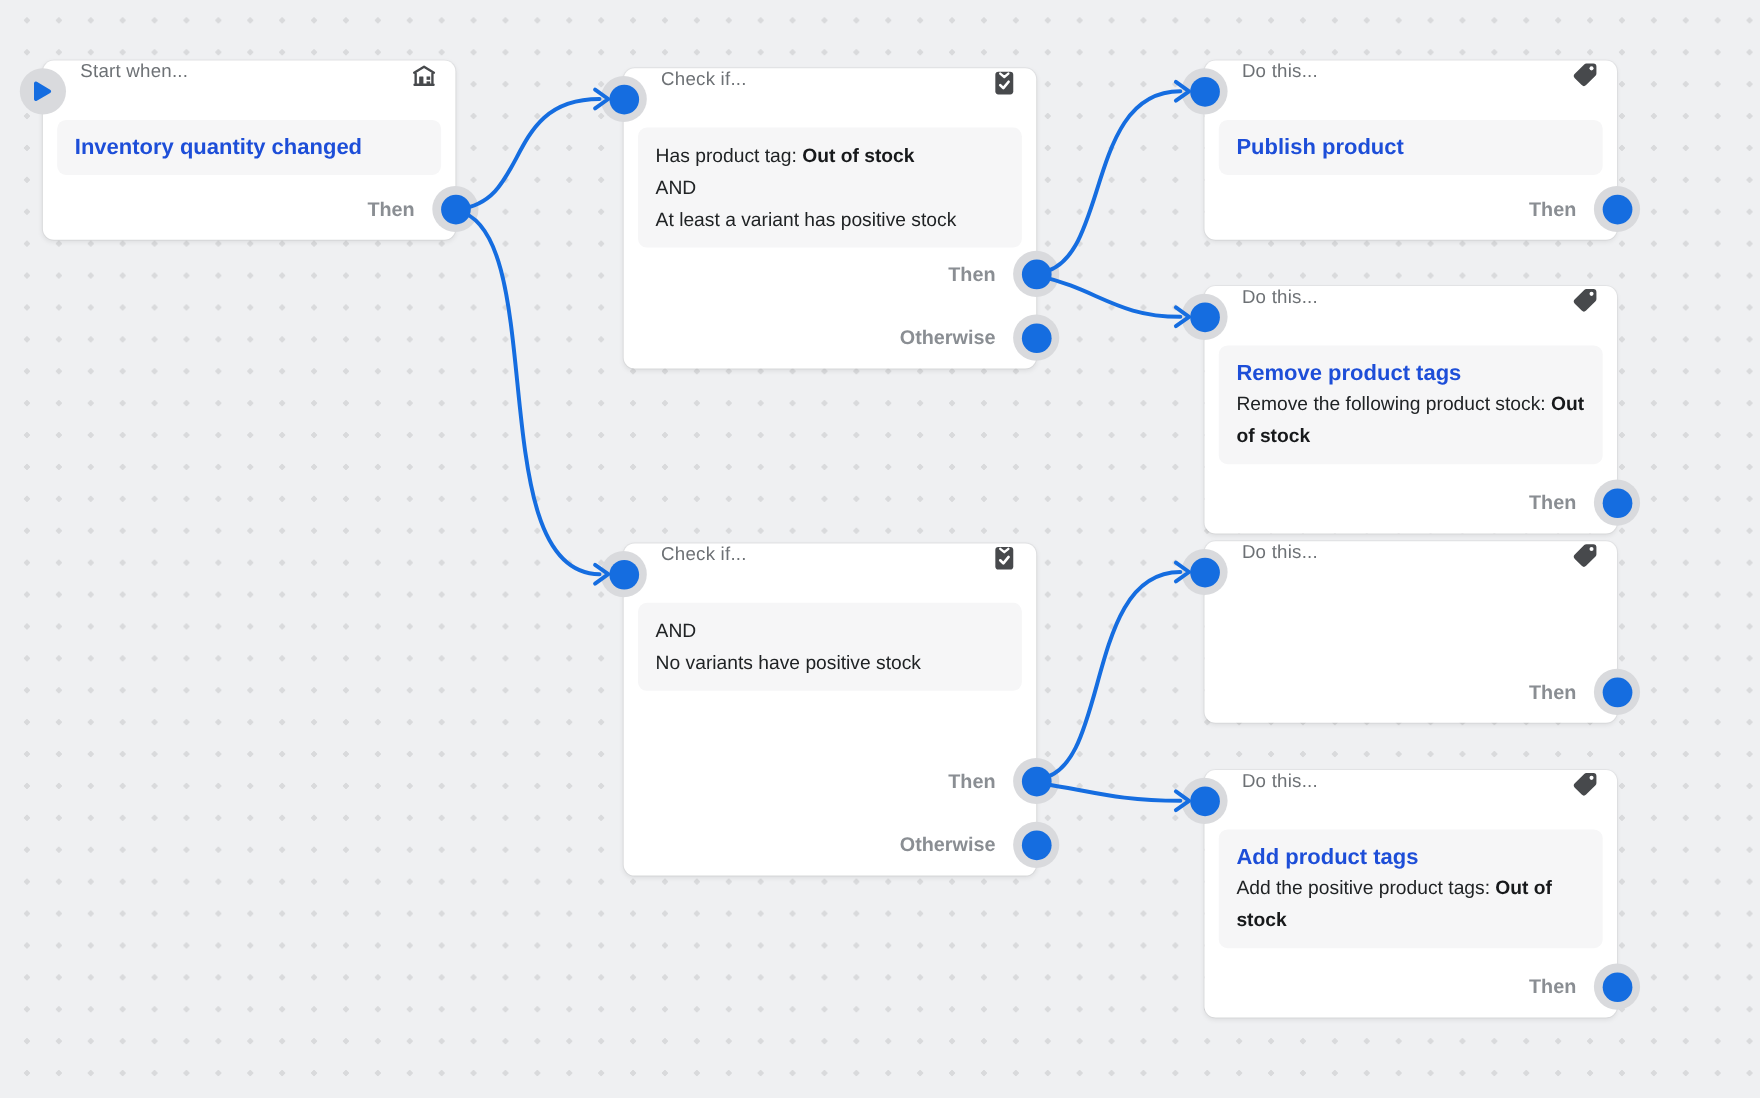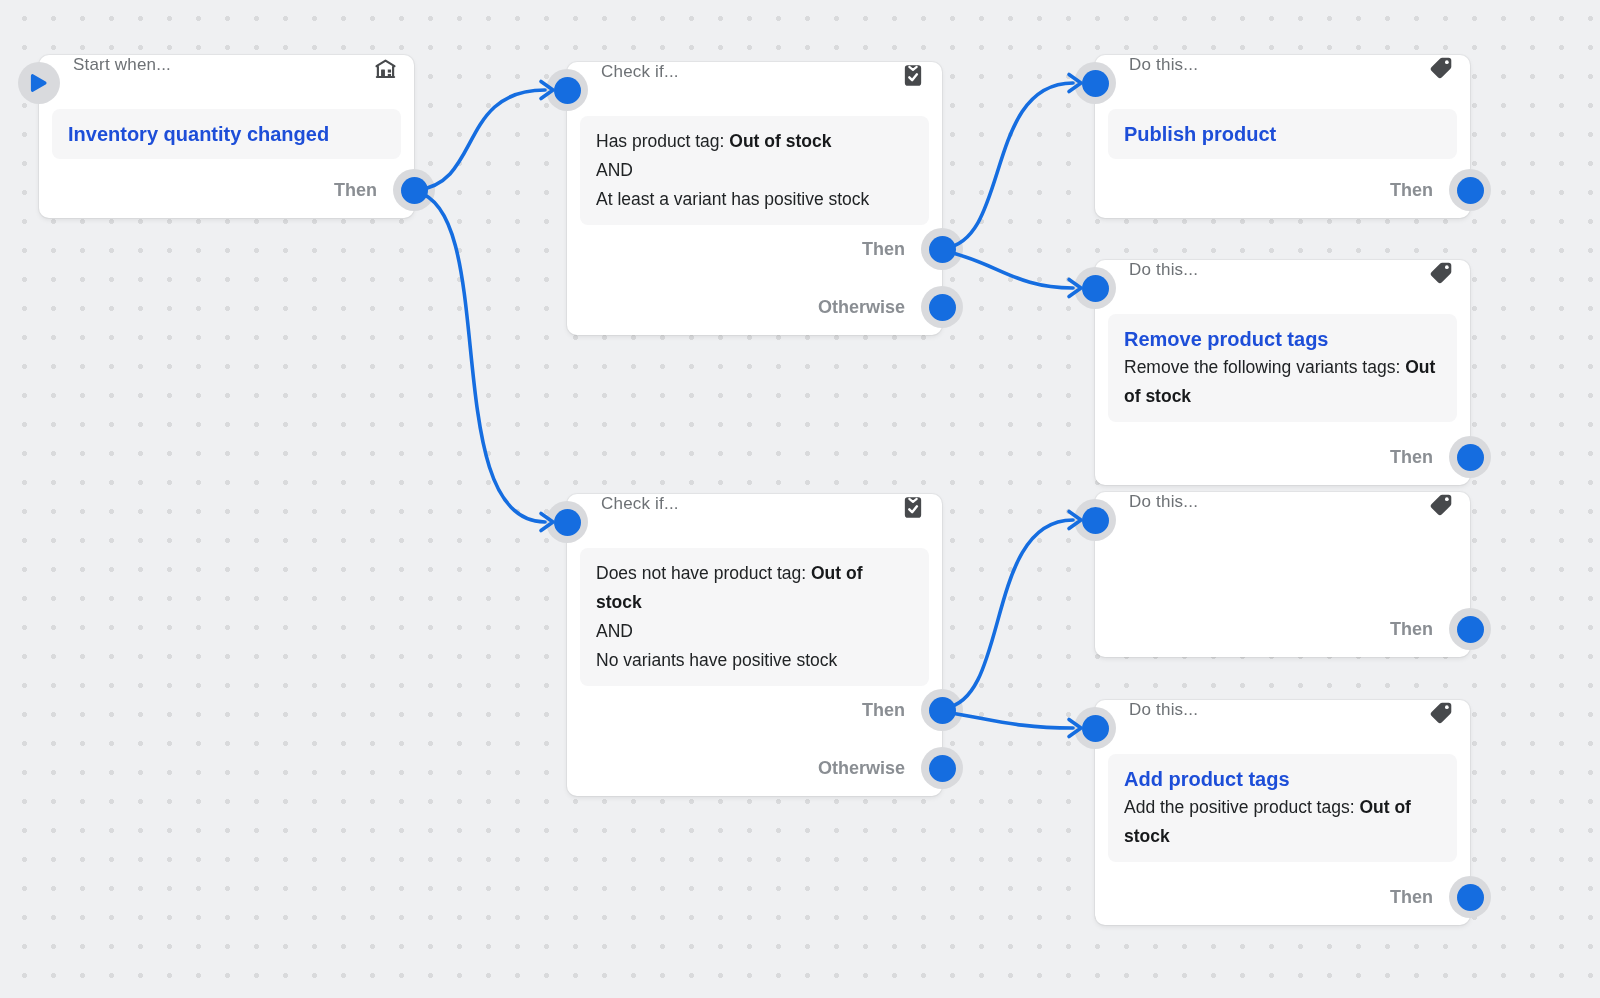--- a/index.html
+++ b/index.html
@@ -172,21 +172,21 @@
       <span class="header-label">Do this...</span>
       <span class="header-icon">
         <svg width="26" height="26" viewBox="0 0 24 24">
           <path d="M13.1 2.5 h5.8 a2.6 2.6 0 0 1 2.6 2.6 v5.8 a2.6 2.6 0 0 1 -.76 1.84 l-7.9 7.9 a2.6 2.6 0 0 1 -3.68 0 l-5.8 -5.8 a2.6 2.6 0 0 1 0 -3.68 l7.9 -7.9 a2.6 2.6 0 0 1 1.84 -.76 z" fill="#47494c"></path>
           <circle cx="17.4" cy="6.6" r="1.7" fill="#ffffff"></circle>
         </svg>
       </span>
     </div>
     <div class="body-box">
       <span class="body-title">Remove product tags</span>
-      <div class="desc-line"><span>Remove the following variants tags: </span><b>Out of stock</b></div>
+      <div class="desc-line"><span>Remove the following product stock: </span><b>Out of stock</b></div>
     </div>
     <span class="port-label" style="top:185px;">Then</span>
     <div class="port out" style="top:176px;">
         <i class="dot"></i>
       </div>
   </div>
 
   <div class="card" style="left:567px;top:494px;height:302px;">
     <div class="port in" style="top:7px;">
         <i class="dot"></i>
@@ -195,21 +195,20 @@
       <span class="header-label">Check if...</span>
       <span class="header-icon">
         <svg width="24" height="25" viewBox="0 0 22 23">
           <rect x="3.5" y="2" width="15" height="19" rx="2.6" fill="#47494c"></rect>
           <path d="M7.6 3.6 L11 6.4 L14.4 3.6" fill="none" stroke="#ffffff" stroke-width="2" stroke-linecap="round" stroke-linejoin="round"></path>
           <path d="M7.6 13.2 L10.2 15.8 L14.6 10.4" fill="none" stroke="#ffffff" stroke-width="2.2" stroke-linecap="round" stroke-linejoin="round"></path>
         </svg>
       </span>
     </div>
     <div class="body-box">
-      <div class="cond-line"><span>Does not have product tag: </span><b>Out of stock</b></div>
       <div class="cond-line"><span>AND</span><b></b></div>
       <div class="cond-line"><span>No variants have positive stock</span><b></b></div>
     </div>
     <span class="port-label" style="top:204px;">Then</span>
     <div class="port out" style="top:195px;">
         <i class="dot"></i>
       </div>
     <span class="port-label" style="top:262px;">Otherwise</span>
     <div class="port out" style="top:253px;">
         <i class="dot"></i>

